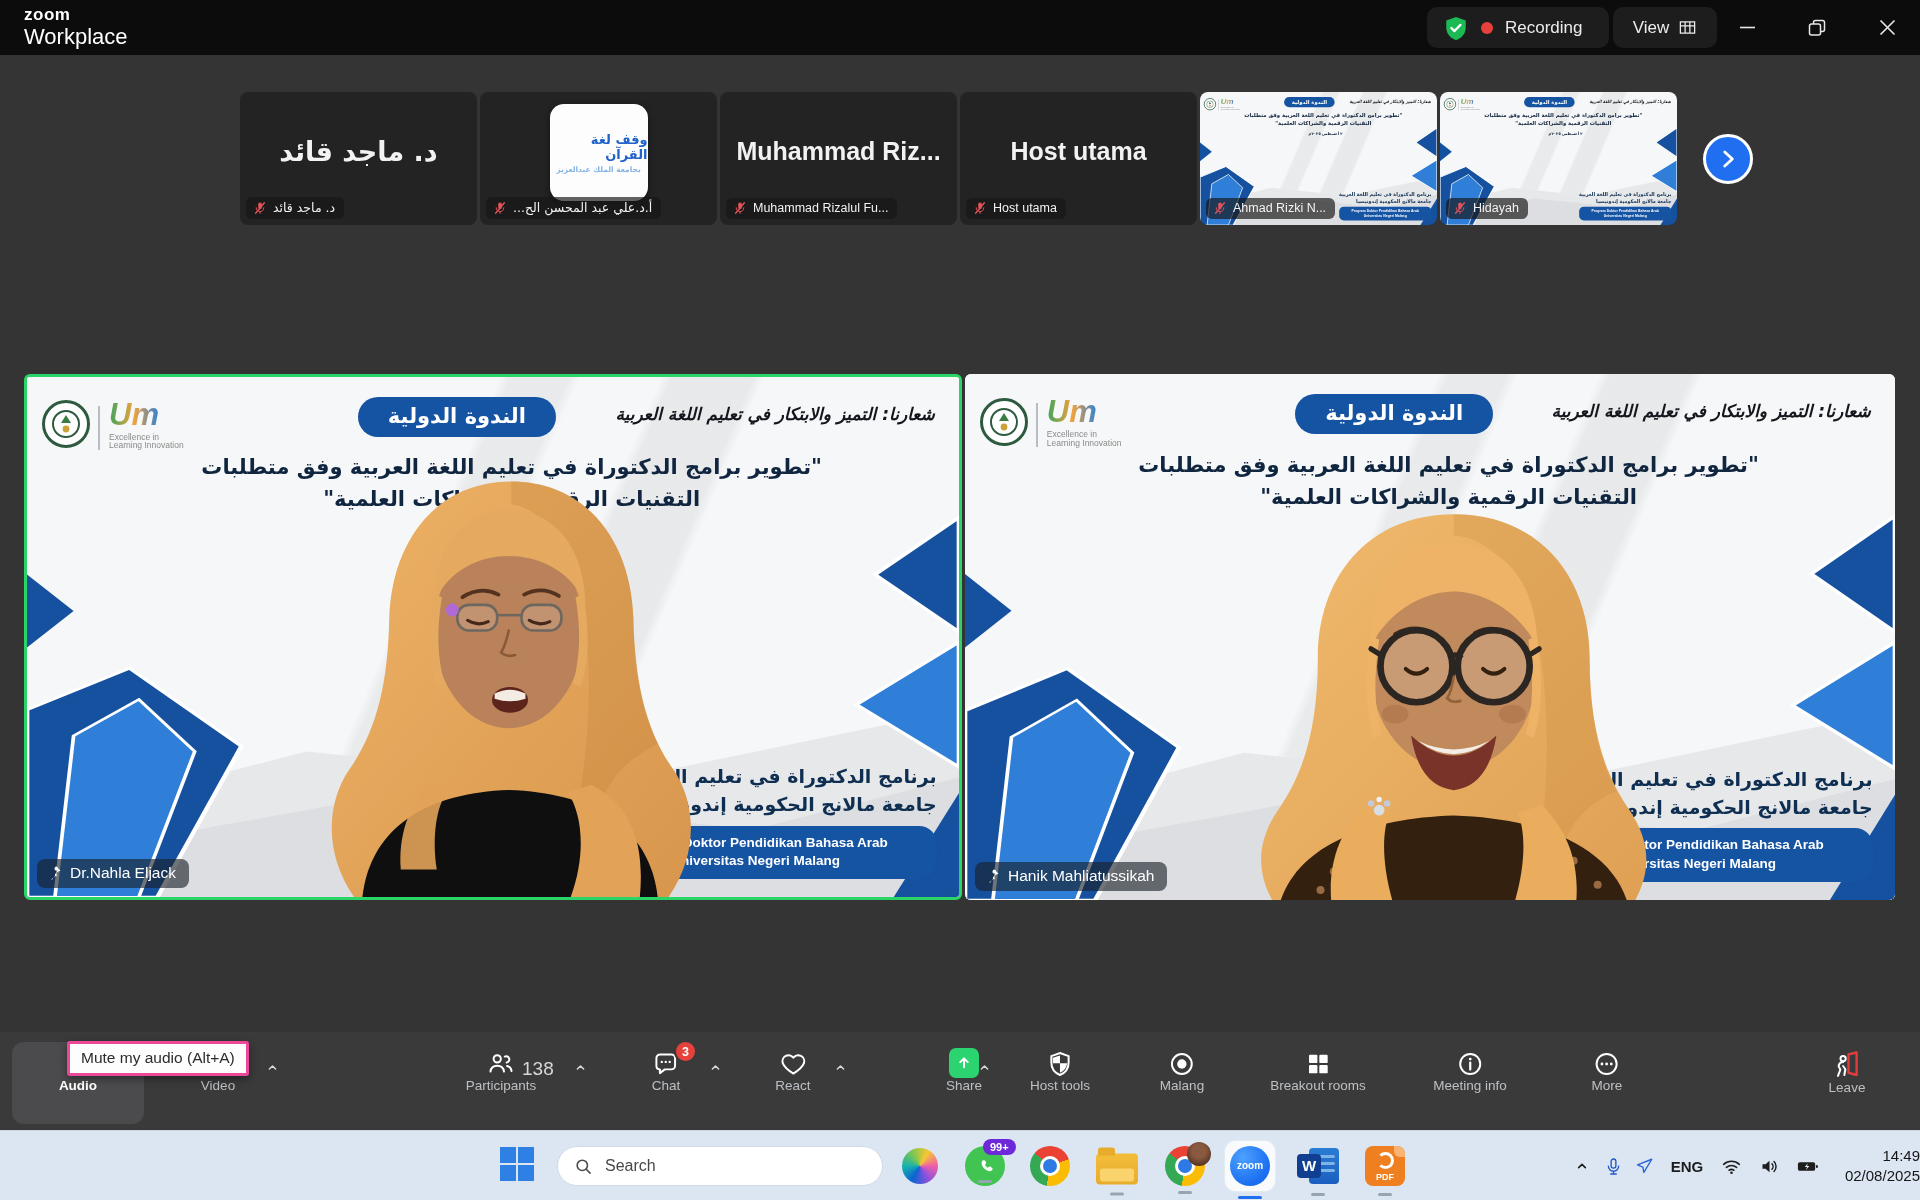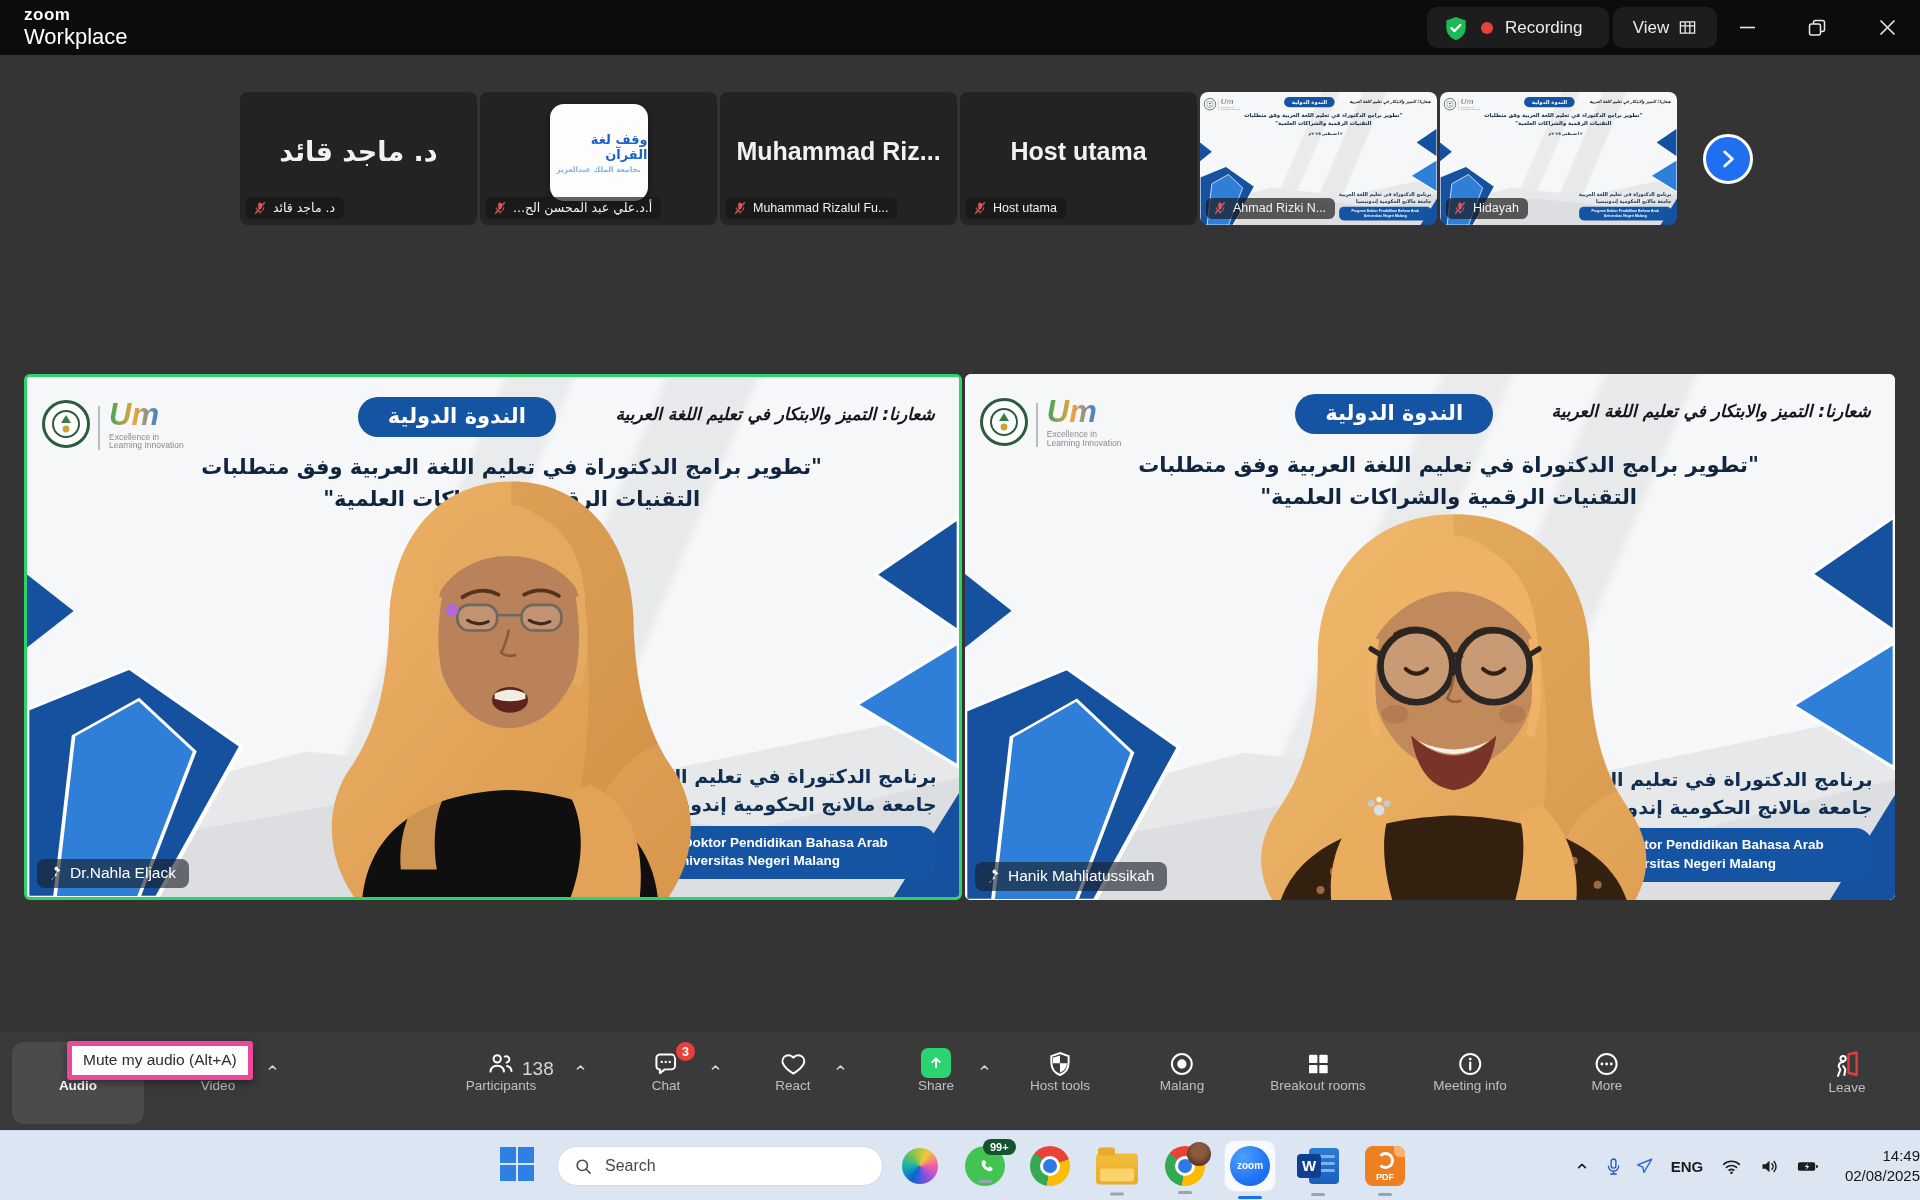--- a/index.html
+++ b/index.html
@@ -85,36 +85,36 @@
   .tbtn { position:absolute; top:18px; transform:translateX(-50%); display:flex; flex-direction:column;
           align-items:center; color:#fff; }
   .tbtn .lbl { font-size:13.5px; color:#bcc0c4; white-space:nowrap; }
   .caret { position:absolute; top:28px; }
   .count { position:absolute; left:522px; top:26px; color:#d7d7d7; font-size:19px; }
   .badge { position:absolute; left:674px; top:8px; min-width:23px; height:23px; border-radius:12px;
            background:#e8413c; color:#fff; font-size:12.5px; font-weight:700; display:flex;
            align-items:center; justify-content:center; padding:0 5px; border:2px solid #3a3a3a; }
   .share-box { width:30px; height:30px; border-radius:7px; background:#2bd46f; display:flex;
                align-items:center; justify-content:center; }
-  .tooltip { position:absolute; left:67px; top:1041px; background:#fdfdfd; border:5px solid #ec4899;
+  .tooltip { position:absolute; left:67px; top:1041px; background:#fdfdfd; border:3px solid #ec4899;
              color:#2c2c2c; font-size:15.5px; padding:5px 11px 6px; border-radius:3px; z-index:30;
              box-shadow:0 3px 8px rgba(0,0,0,.4); white-space:nowrap; }
 
   
   .taskbar { position:absolute; left:0; top:1130px; width:1920px; height:70px; background:#dbe6f2;
              border-top:1px solid #c8d5e3; z-index:20; }
   .tk { position:absolute; top:50%; transform:translate(-50%,-50%); }
   .search-pill { position:absolute; left:557px; top:15px; width:326px; height:40px; border-radius:20px;
                  background:#fff; border:1px solid #d2dbe5; display:flex; align-items:center; gap:12px;
                  padding:0 16px; color:#474747; font-size:16px; }
   .copilot { width:36px; height:36px; border-radius:50%;
              background:conic-gradient(from 210deg,#0a64d0,#18b2ac,#7ec64f,#f6c833,#ef5da8,#8a51e0,#0a64d0); }
   .wa { position:relative; width:40px; height:40px; border-radius:50%; background:#41c452;
         display:flex; align-items:center; justify-content:center; }
-  .wa-badge { position:absolute; top:-7px; left:18px; background:#14532d; color:#fff; font-size:11px;
+  .wa-badge { position:absolute; top:-7px; left:18px; background:#6d28d9; color:#fff; font-size:11px;
               font-weight:700; border-radius:10px; padding:2px 7px;text-align:center; }
   .chrome { position:relative; width:40px; height:40px; border-radius:50%;
             background:conic-gradient(from -50deg,#ea4335 0 33.3%,#fbbc05 0 66.6%,#34a853 0 100%); }
   .chrome::before { content:""; position:absolute; inset:10px; background:#fff; border-radius:50%; }
   .chrome::after { content:""; position:absolute; inset:13px; background:#2d7ae5; border-radius:50%; }
   .profile-dot { position:absolute; top:-4px; right:-6px; width:24px; height:24px; border-radius:50%;
                  background:radial-gradient(circle at 50% 38%, #8a5a40 0 35%, #5e3a28 70%, #3c2418); z-index:2; }
   .folder { position:relative; width:42px; height:31px; border-radius:4px; margin-top:6px;
             background:linear-gradient(#f3bd3a,#e8ac2c); }
   .folder::before { content:""; position:absolute; top:-6px; left:2px; width:17px; height:8px;
@@ -658,21 +658,21 @@
     <div class="tbtn" style="left:793px">
       <svg width="28" height="28" viewBox="0 0 24 24">
           <use href="#i-heart"></use>
         </svg>
       <span class="lbl">React</span>
     </div>
     <svg class="caret" style="left:833px" width="15" height="15" viewBox="0 0 24 24" color="#d8d8d8">
         <use href="#i-caret"></use>
       </svg>
 
-    <div class="tbtn" style="left:936px;top:16px">
+    <div class="tbtn" style="left:964px;top:16px">
       <div class="share-box">
         <svg width="20" height="20" viewBox="0 0 24 24" style="color:#fff">
             <path d="M12 17V7M7.5 11 12 6.5l4.5 4.5" fill="none" stroke="currentColor" stroke-width="2.4" stroke-linecap="round" stroke-linejoin="round"></path>
           </svg>
       </div>
       <span class="lbl">Share</span>
     </div>
     <svg class="caret" style="left:977px" width="15" height="15" viewBox="0 0 24 24" color="#d8d8d8">
         <use href="#i-caret"></use>
       </svg>

